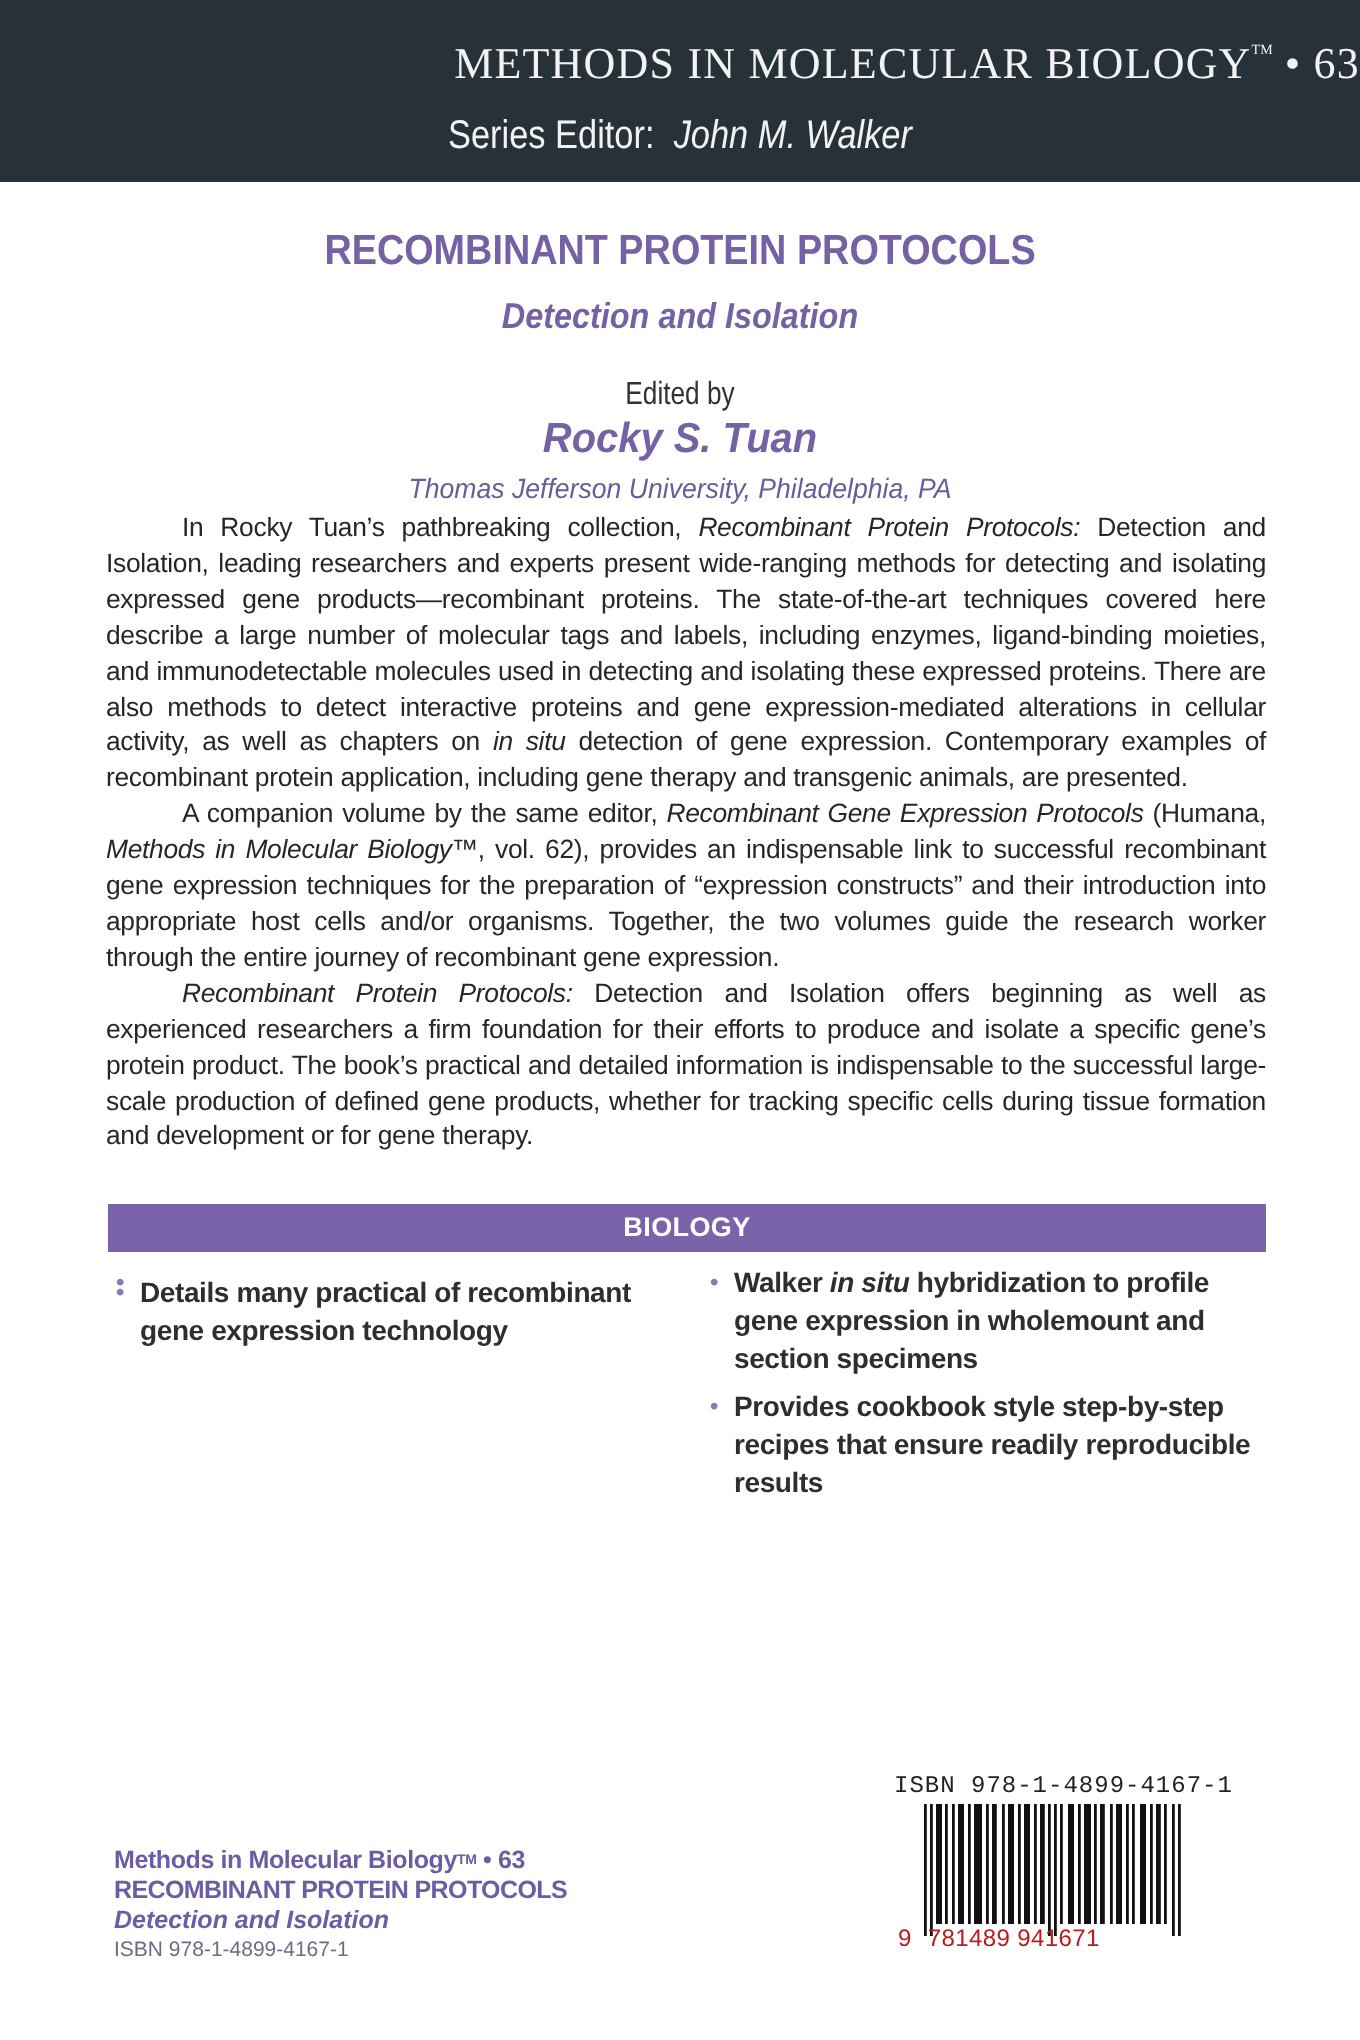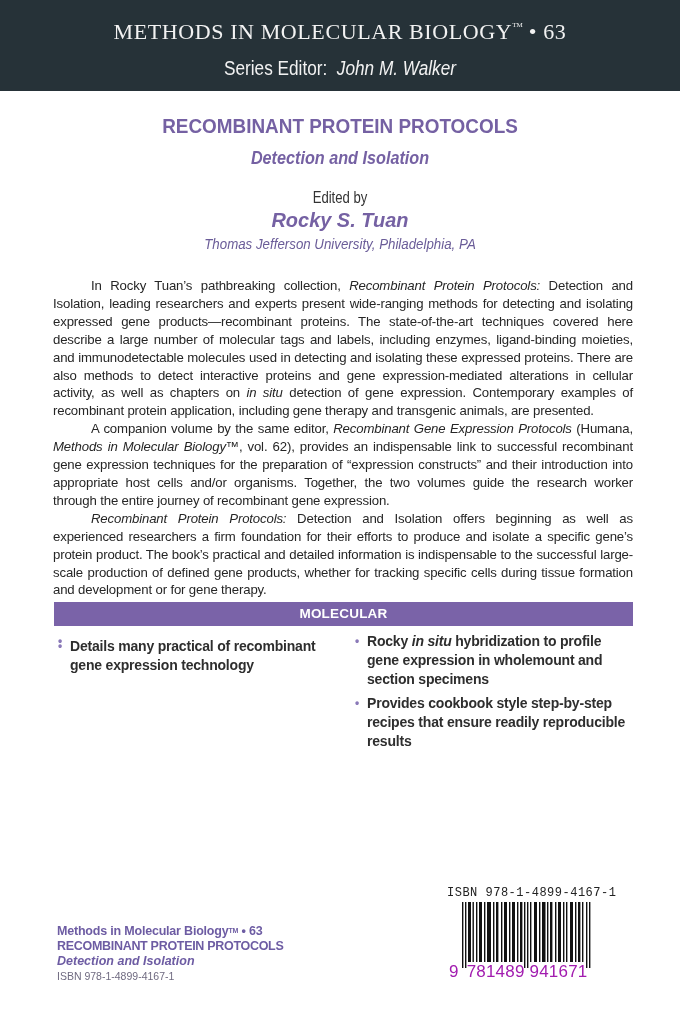--- a/index.html
+++ b/index.html
@@ -5,21 +5,21 @@
     * { box-sizing: border-box; margin: 0; padding: 0; }
     html, body { width: 680px; height: 1020px; background: #ffffff; overflow: hidden; }
     body { position: relative; font-family: "Liberation Sans", sans-serif; color: #2a2a2a; }
 
     .header {
       position: absolute; left: 0; top: 0; width: 680px; height: 91px;
       background: #263238; color: #f2f2f2; text-align: center;
     }
     .series-title {
       position: absolute; left: 0; right: 0; top: 19px;
-      font-family: "Liberation Serif", serif; font-size: 22px; letter-spacing: 0.6px;
+      font-family: "Liberation Serif", serif; font-size: 22px; letter-spacing: 0.6px; text-align: right;
     }
     .series-title sup { font-size: 7px; vertical-align: 12px; letter-spacing: 0; }
     .series-editor {
       position: absolute; left: 0; right: 0; top: 57px;
       font-family: "Liberation Sans", sans-serif; font-size: 20px; transform: scaleX(0.86);
     }
     .series-editor .name { font-style: italic; }
 
     .purple { color: #7561a3; }
     .book-title {
@@ -38,21 +38,21 @@
     .editor-name {
       position: absolute; left: 0; width: 680px; top: 208px; text-align: center;
       font-weight: bold; font-style: italic; font-size: 21px; transform: scaleX(0.95);
     }
     .affiliation {
       position: absolute; left: 0; width: 680px; top: 236px; text-align: center;
       font-style: italic; font-size: 14px; color: #6a5c98; transform: scaleX(0.95);
     }
 
     .body-text {
-      position: absolute; left: 53px; width: 580px; top: 277px;
+      position: absolute; left: 53px; width: 580px; top: 255px;
       font-size: 13.2px; line-height: 17.9px; text-align: justify; color: #262626;
       letter-spacing: -0.15px;
     }
     .body-text p { text-indent: 38px; }
     .body-text i { font-style: italic; }
 
     .features-bar {
       position: absolute; left: 54px; top: 602px; width: 579px; height: 24px;
       background: #7a63a8; color: #ffffff; text-align: center;
       font-weight: bold; font-size: 13.5px; line-height: 24px; letter-spacing: 0.2px;
@@ -84,21 +84,21 @@
 
     .barcode-isbn {
       position: absolute; left: 447px; top: 886px;
       font-family: "Liberation Mono", monospace; font-size: 12px; color: #222; letter-spacing: 0.5px;
     }
     .barcode {
       position: absolute; left: 462px; top: 902px; width: 130px; height: 66px;
     }
     .barcode-digits {
       position: absolute; left: 449px; top: 962px;
-      font-family: "Liberation Sans", sans-serif; font-size: 17px; color: #a21caf; letter-spacing: 0.2px;
+      font-family: "Liberation Sans", sans-serif; font-size: 12px; color: #b91c1c; letter-spacing: 0.2px;
     }
     .barcode-digits .first { margin-right: 8px; }
   </style>
 </head>
 <body>
 
 <div class="header">
   <div class="series-title"><span>METHODS IN MOLECULAR BIOLOGY</span><sup>TM</sup><span> • 63</span></div>
   <div class="series-editor"><span>Series Editor:</span>&nbsp; <span class="name">John M. Walker</span></div>
 </div>
@@ -108,29 +108,29 @@
 <div class="edited-by">Edited by</div>
 <div class="editor-name purple">Rocky S. Tuan</div>
 <div class="affiliation">Thomas Jefferson University, Philadelphia, PA</div>
 
 <div class="body-text">
   <p><span>In Rocky Tuan’s pathbreaking collection, </span><i>Recombinant Protein Protocols:</i><span> Detection and Isolation, leading researchers and experts present wide-ranging methods for detecting and isolating expressed gene products—recombinant proteins. The state-of-the-art techniques covered here describe a large number of molecular tags and labels, including enzymes, ligand-binding moieties, and immunodetectable molecules used in detecting and isolating these expressed proteins. There are also methods to detect interactive proteins and gene expression-mediated alterations in cellular activity, as well as chapters on </span><i>in situ</i><span> detection of gene expression. Contemporary examples of recombinant protein application, including gene therapy and transgenic animals, are presented.</span></p>
   <p><span>A companion volume by the same editor, </span><i>Recombinant Gene Expression Protocols</i><span> (Humana, </span><i>Methods in Molecular Biology™</i><span>, vol. 62), provides an indispensable link to successful recombinant gene expression techniques for the preparation of “expression constructs” and their introduction into appropriate host cells and/or organisms. Together, the two volumes guide the research worker through the entire journey of recombinant gene expression.</span></p>
   <p><i>Recombinant Protein Protocols:</i><span> Detection and Isolation offers beginning as well as experienced researchers a firm foundation for their efforts to produce and isolate a specific gene’s protein product. The book’s practical and detailed information is indispensable to the successful large-scale production of defined gene products, whether for tracking specific cells during tissue formation and development or for gene therapy.</span></p>
 </div>
 
-<div class="features-bar">MOLECULAR</div>
+<div class="features-bar">BIOLOGY</div>
 
 <div class="features">
   <div class="feat-col left">
     <div class="feat"><span class="bullet">•</span></div>
     <div class="feat"><span class="bullet">•</span><span>Details many practical of recombinant gene expression technology</span></div>
   </div>
   <div class="feat-col right">
-    <div class="feat"><span class="bullet">•</span><span>Rocky </span><i>in situ</i><span> hybridization to profile gene expression in wholemount and section specimens</span></div>
+    <div class="feat"><span class="bullet">•</span><span>Walker </span><i>in situ</i><span> hybridization to profile gene expression in wholemount and section specimens</span></div>
     <div class="feat"><span class="bullet">•</span><span>Provides cookbook style step-by-step recipes that ensure readily reproducible results</span></div>
   </div>
 </div>
 
 <div class="footer-info">
   <div class="fi-series"><span>Methods in Molecular Biology</span><sup>TM</sup><span> • 63</span></div>
   <div class="fi-title">RECOMBINANT PROTEIN PROTOCOLS</div>
   <div class="fi-sub">Detection and Isolation</div>
   <div class="fi-isbn">ISBN 978-1-4899-4167-1</div>
 </div>

